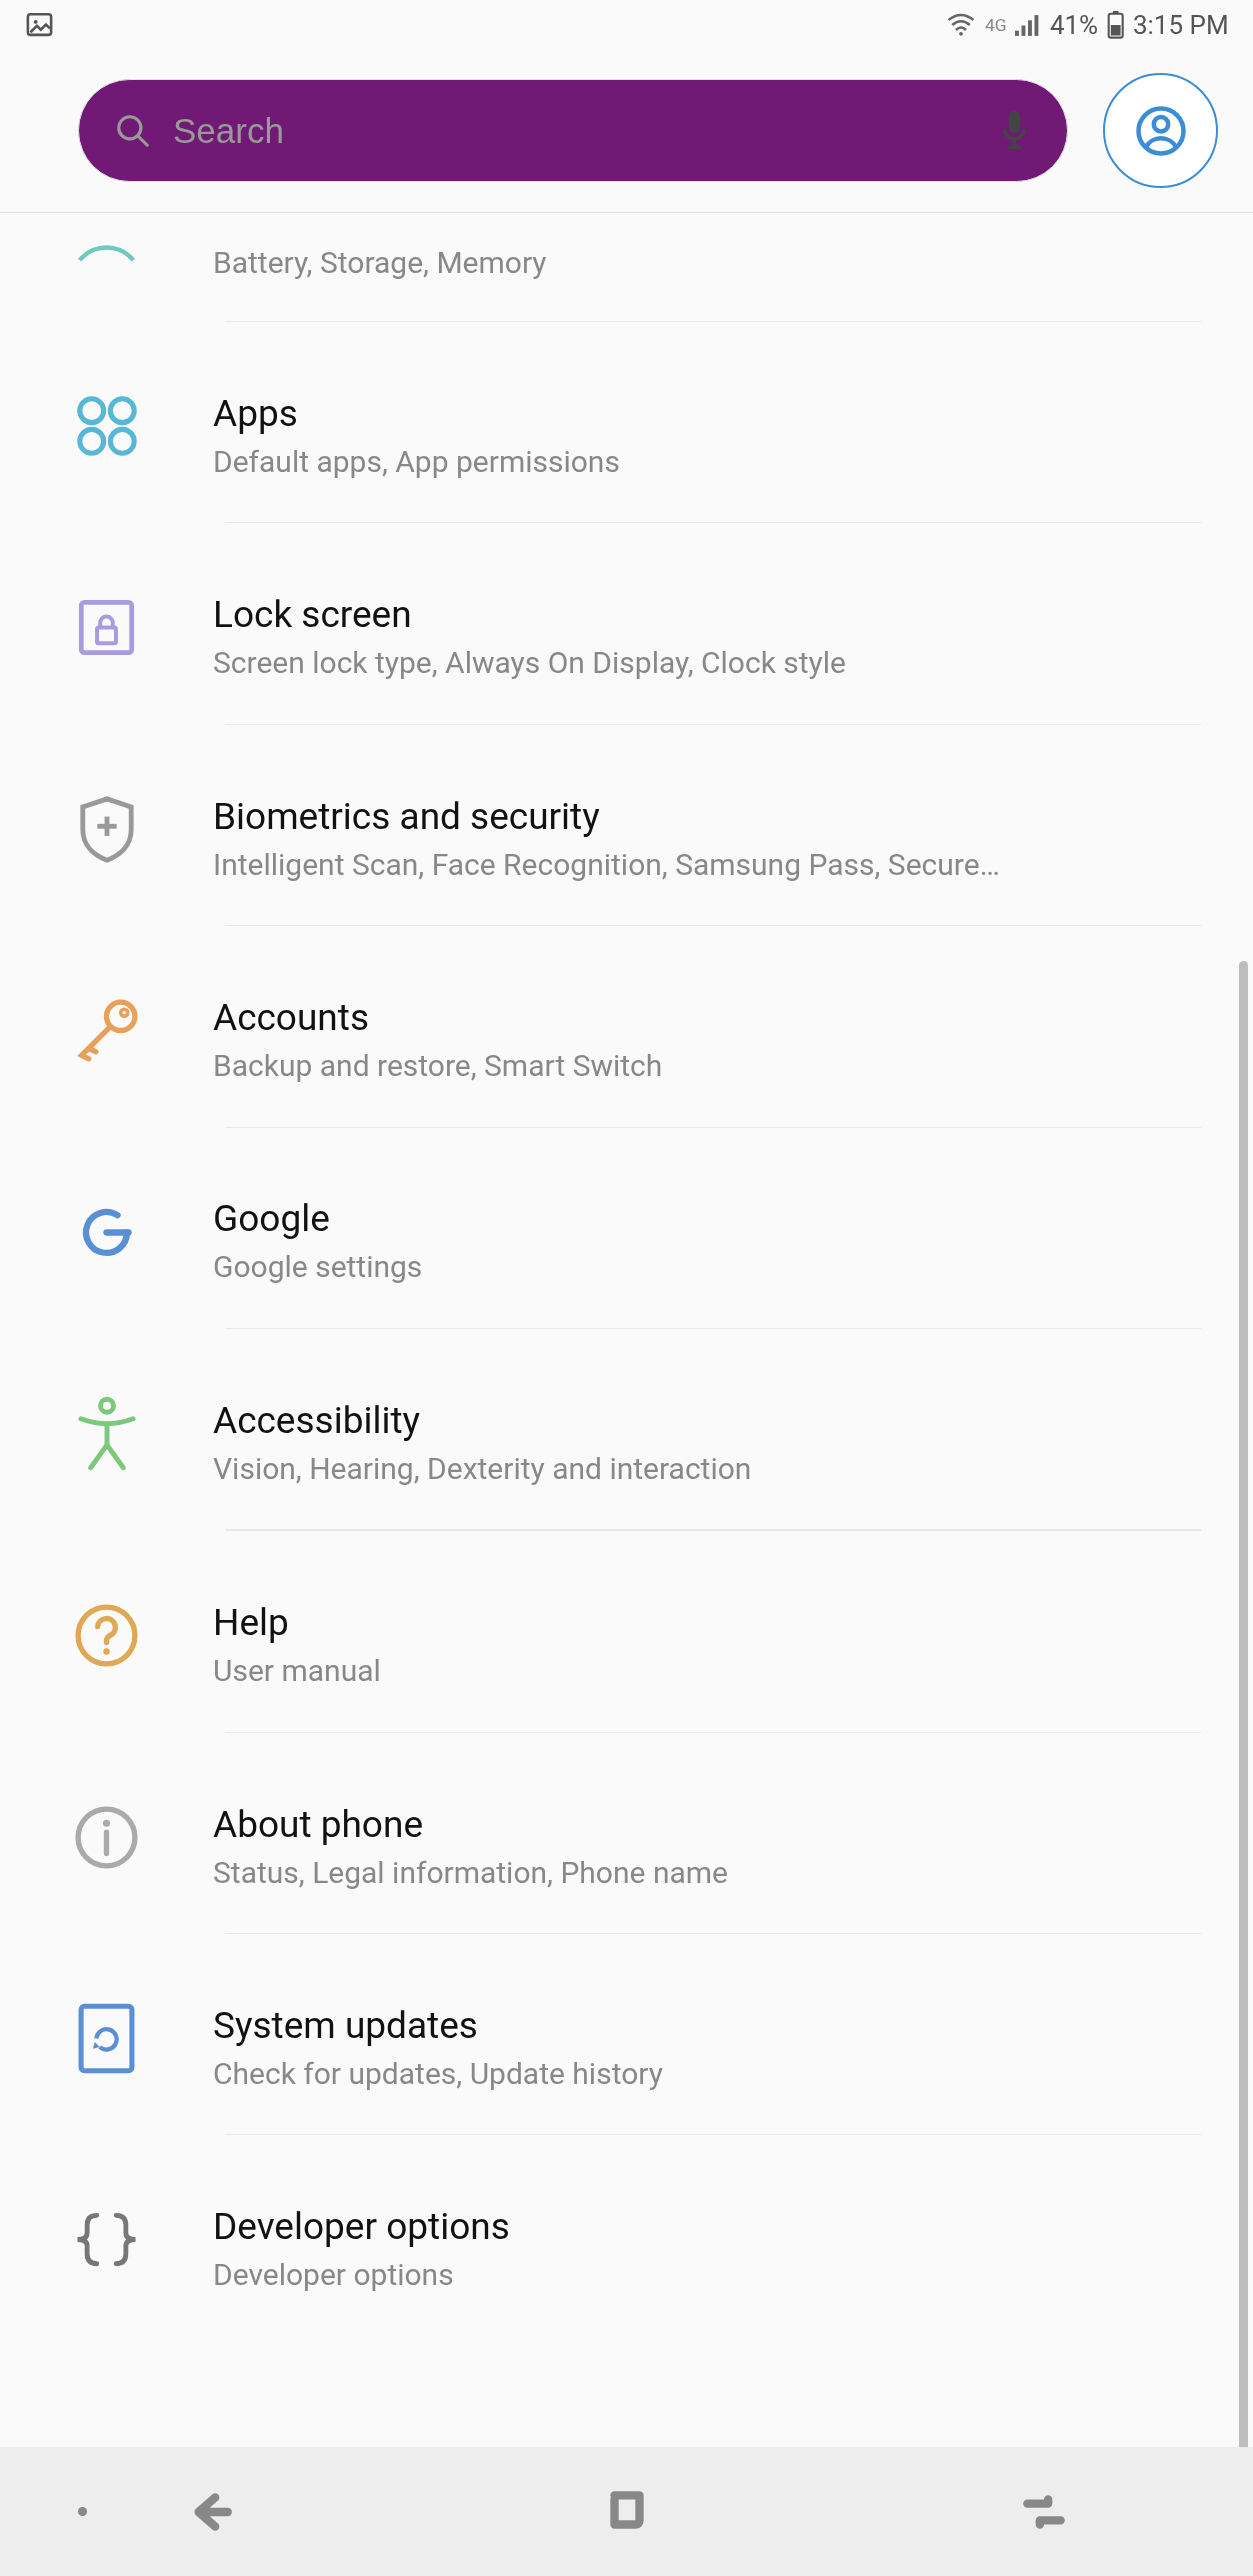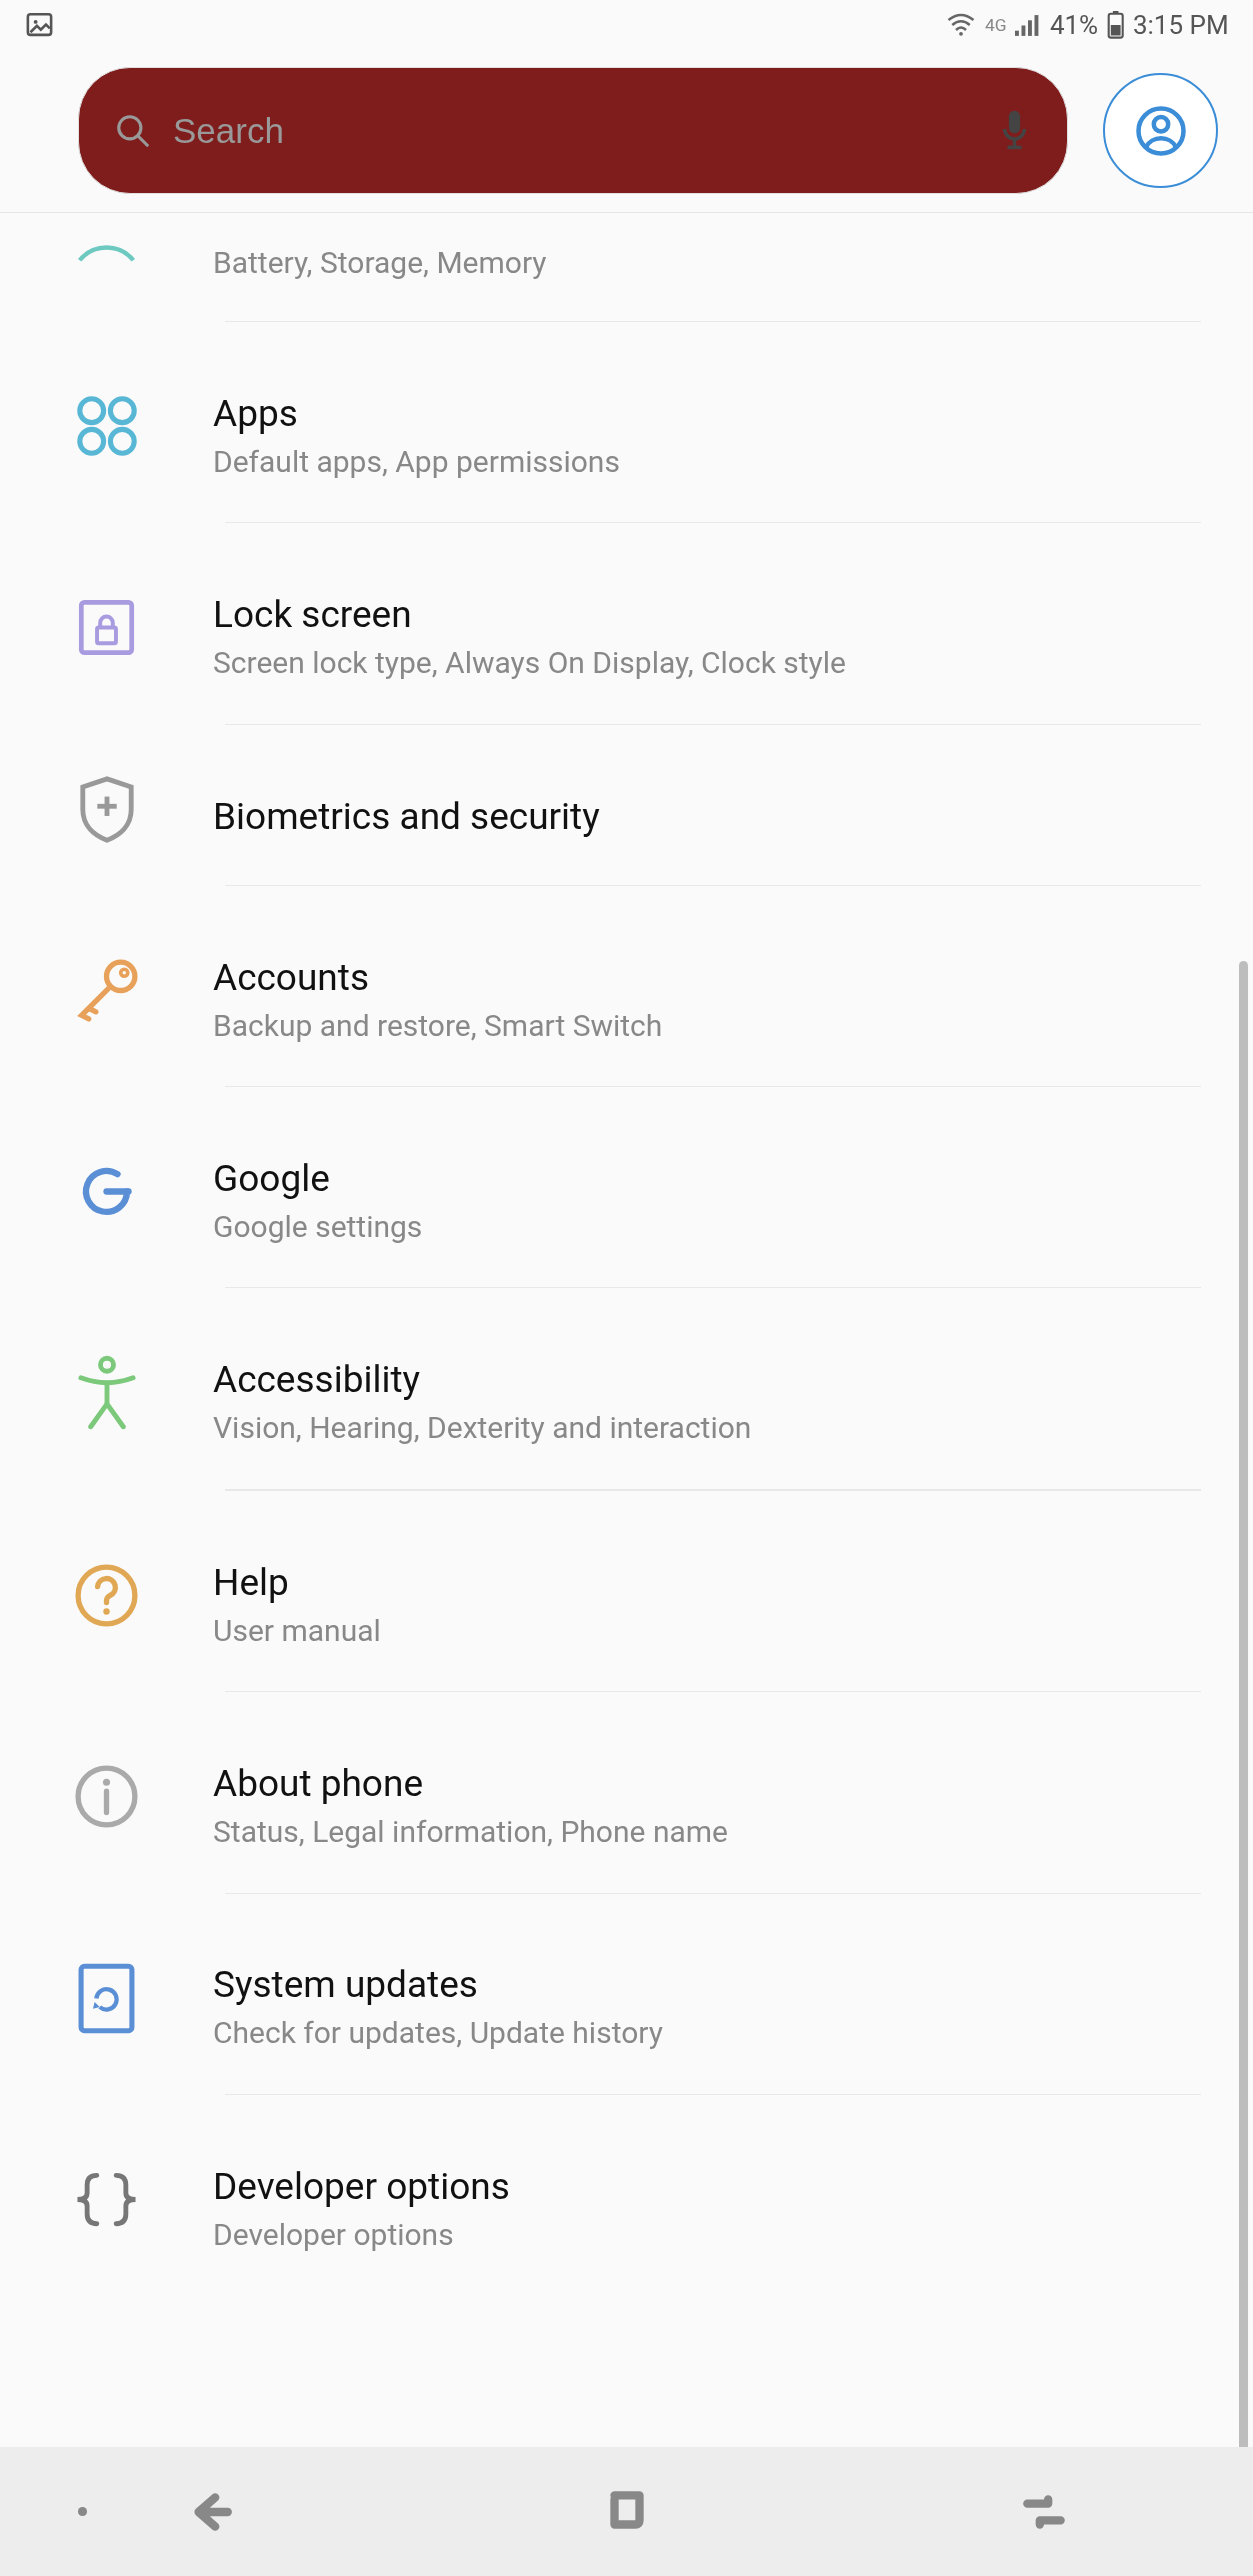--- a/index.html
+++ b/index.html
@@ -7,21 +7,21 @@
   
   
   .status-bar { height: 49px; display: flex; align-items: center; justify-content: space-between; padding: 0 24.4px; font-size: 26px; color: #444; }
   .status-left { display: flex; align-items: center; gap: 7px; }
   .status-right { display: flex; align-items: center; gap: 8.7px; color: #555; }
   .status-right span { font-size: 26px; }
   .icon-box { width: 31px; height: 31px; }
   
   
   .header { height: 164px; display: flex; align-items: center; padding: 0 35px 0 78px; gap: 35px; border-bottom: 0.9px solid #e5e5e5; }
-  .search-pill { flex: 1; height: 127px; border-radius: 52px; background: #7f1d1d; border: 0.9px solid #e0e0e0; display: flex; align-items: center; padding: 0 35px; gap: 21px; }
+  .search-pill { flex: 1; height: 103px; border-radius: 52px; background: #701a75; border: 0.9px solid #e0e0e0; display: flex; align-items: center; padding: 0 35px; gap: 21px; }
   .search-input { flex: 1; border: none; background: transparent; font-size: 35px; color: #999; outline: none; }
   .search-input::placeholder { color: #999; }
   .mic { width: 35px; height: 45px; }
   .avatar-circle { width: 115px; height: 115px; border-radius: 50%; border: 2.6px solid #3a8dd6; display: flex; align-items: center; justify-content: center; background: #fff; }
   
   
   .list { position: relative; }
   .icon-col { width: 213px; display: flex; justify-content: center; align-items: flex-start; padding-top: 8.7px; }
   .icon-slot { width: 71px; height: 71px; display: flex; align-items: center; justify-content: center; }
   .text-col { flex: 1; padding-right: 52px; min-width: 0; margin-top: 30px; }
@@ -175,20 +175,21 @@
         <div class="icon-slot">
       <svg width="66" height="71" viewBox="0 0 40 44">
         <path d="M20 3 L35 8 V22 C35 32 28 38 20 41 C12 38 5 32 5 22 V8 Z" fill="none" stroke="#999" stroke-width="3"></path>
         <line x1="20" y1="14" x2="20" y2="26" stroke="#999" stroke-width="3"></line>
         <line x1="14" y1="20" x2="26" y2="20" stroke="#999" stroke-width="3"></line>
       </svg>
     </div>
       </div>
     <div class="text-col">
       <div class="title">Biometrics and security</div>
+      <div class="subtitle">Intelligent Scan, Face Recognition, Samsung Pass, Secure…</div>
     </div>
   </div>
   <div class="divider"></div>
 
   <div class="item">
     <div class="icon-col">
         <div class="icon-slot">
       <svg width="71" height="71" viewBox="0 0 40 40">
         <circle cx="28" cy="12" r="8" fill="none" stroke="#e8a15a" stroke-width="3"></circle>
         <circle cx="30" cy="10" r="2" fill="none" stroke="#e8a15a" stroke-width="2"></circle>

